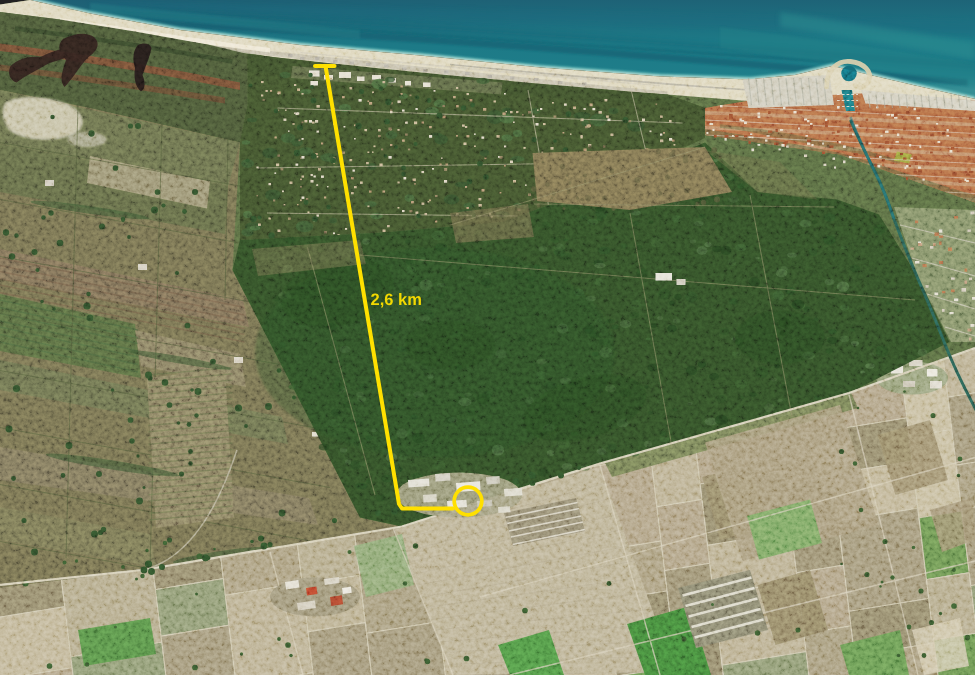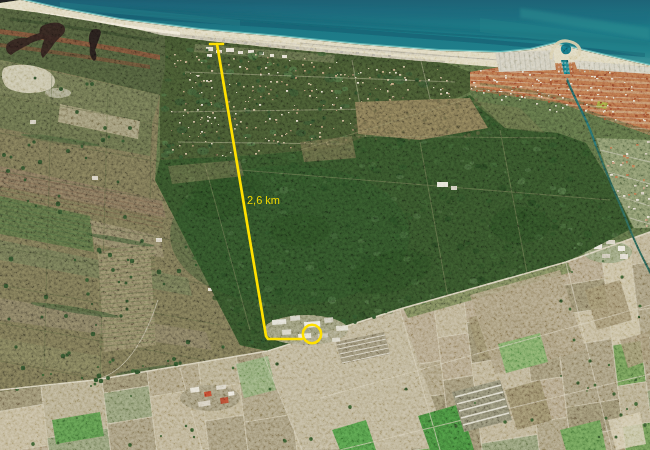--- a/index.html
+++ b/index.html
@@ -1,14 +1,14 @@
 <!DOCTYPE html>
 <html><head><meta charset="utf-8"><style>
 html,body{margin:0;padding:0;background:#222;}
-#map{position:relative;width:650px;height:450px;overflow:hidden;font-family:"Liberation Sans",sans-serif;}
+#map{position:relative;width:650px;height:450px;overflow:hidden;font-family:"Liberation Sans",sans-serif;font-weight:bold;}
 </style></head><body>
 <div id="map">
 <svg width="650" height="450" viewBox="0 0 650 450" xmlns="http://www.w3.org/2000/svg">
 <defs>
 <linearGradient id="seaG" x1="0" y1="0" x2="0.1" y2="1">
           <stop offset="0" stop-color="#1e5f74"></stop>
           <stop offset="0.5" stop-color="#1d7a87"></stop>
           <stop offset="0.85" stop-color="#1f7e8a"></stop>
           <stop offset="1" stop-color="#368f95"></stop>
         </linearGradient>

